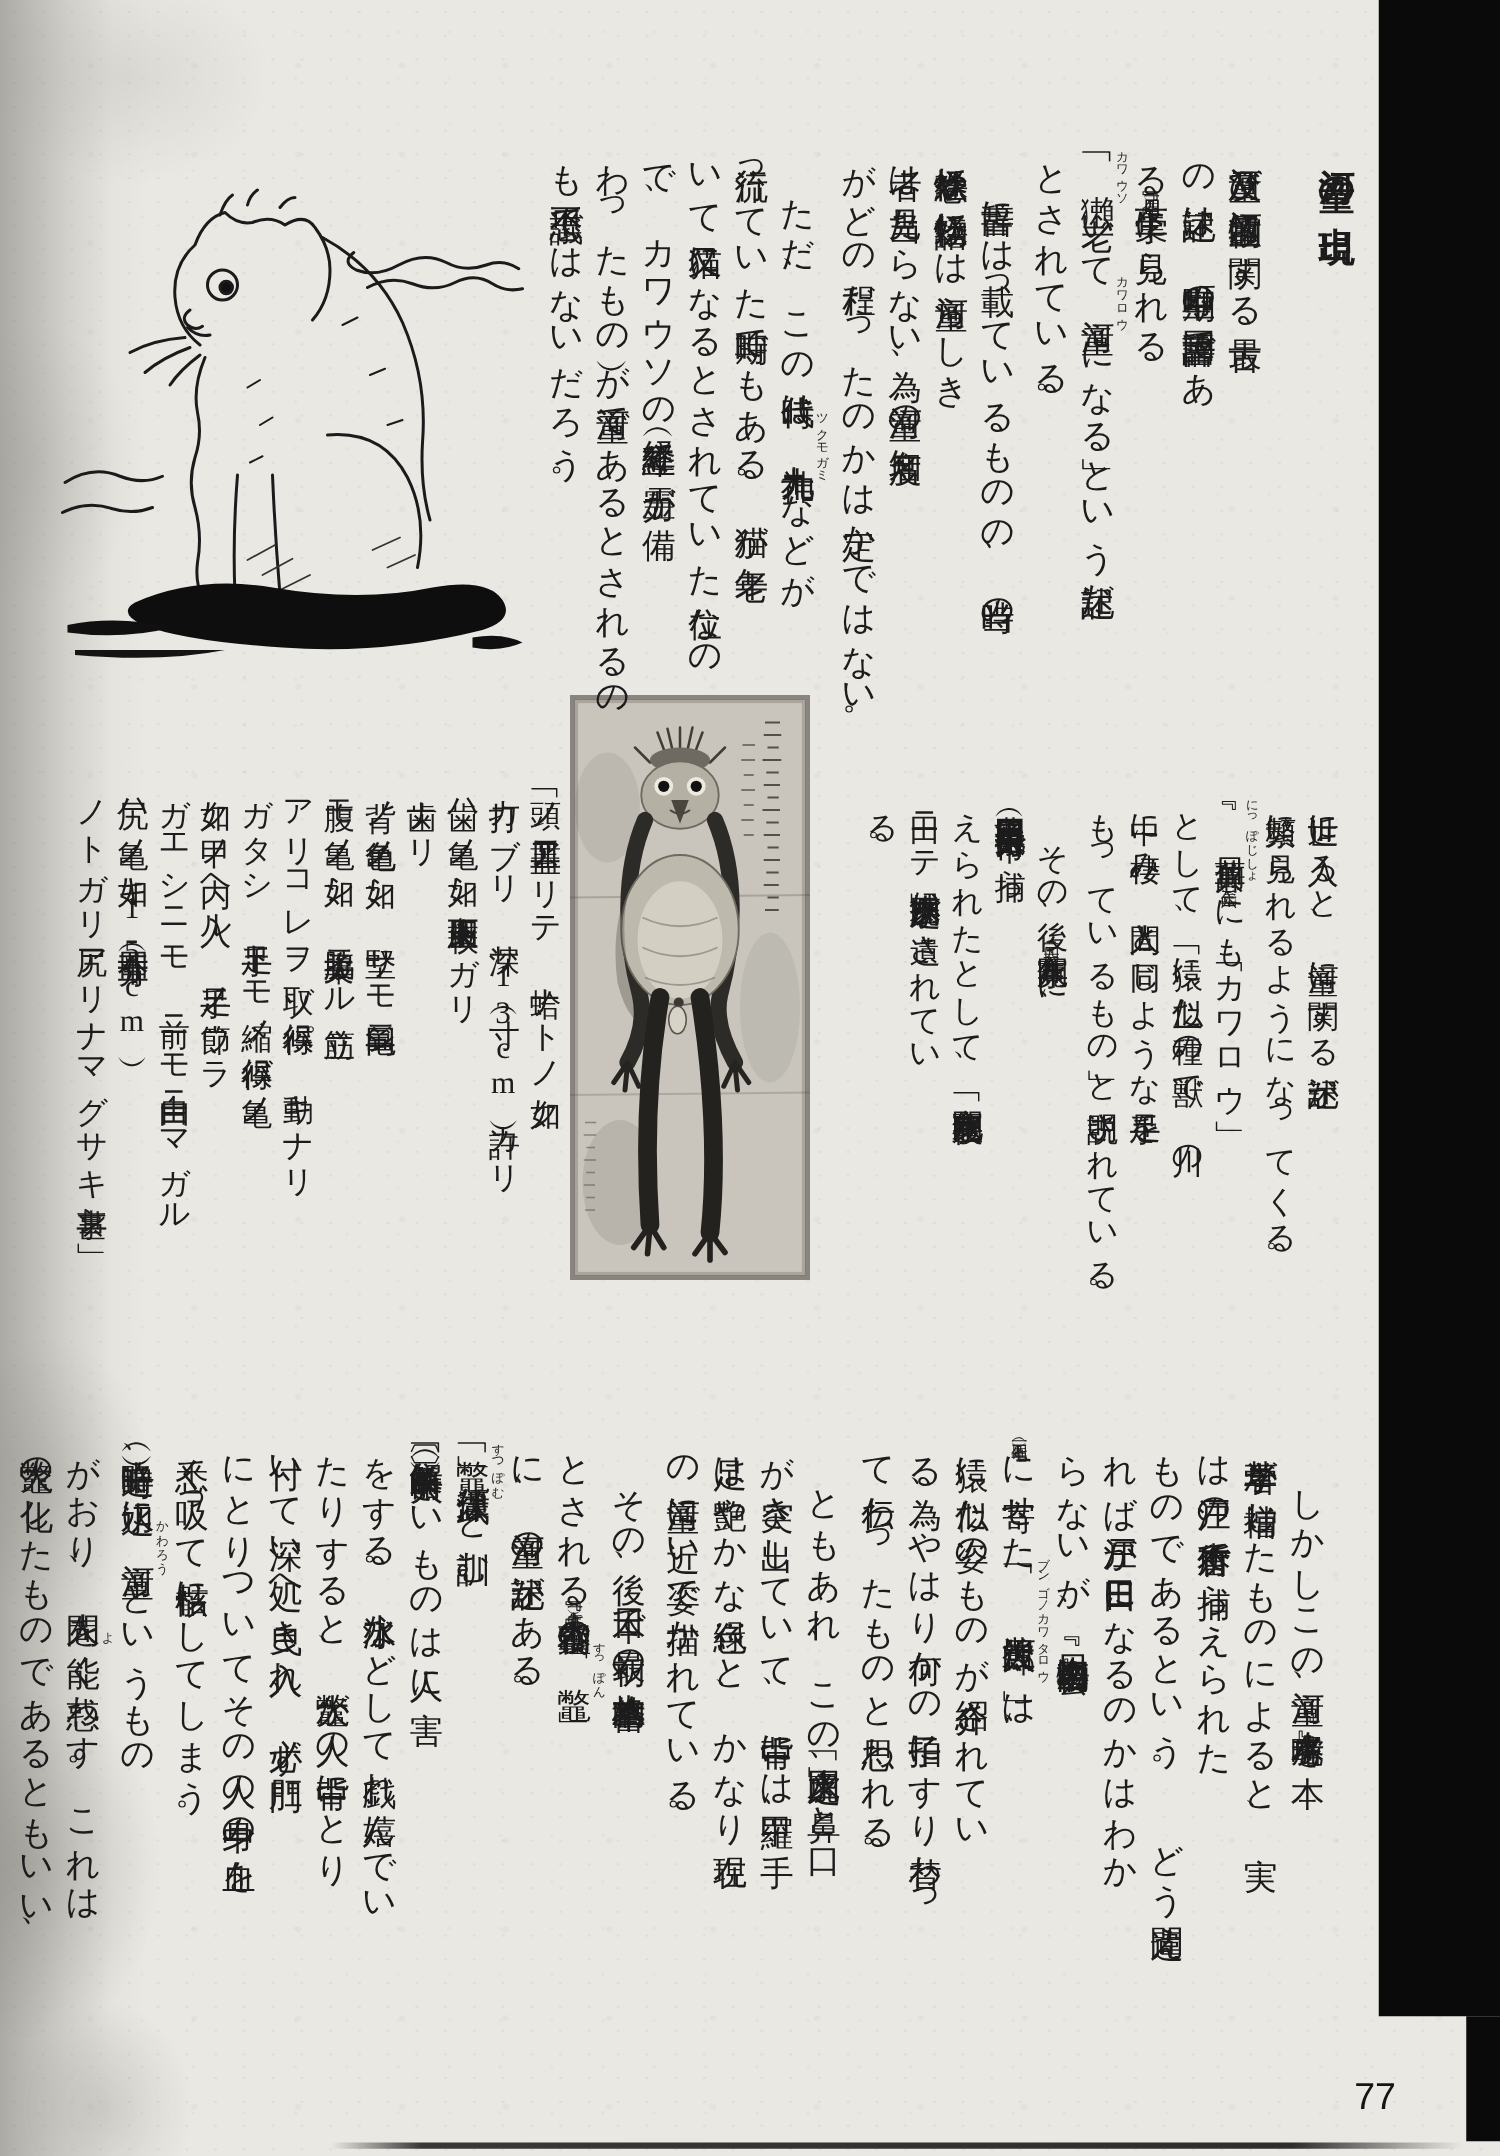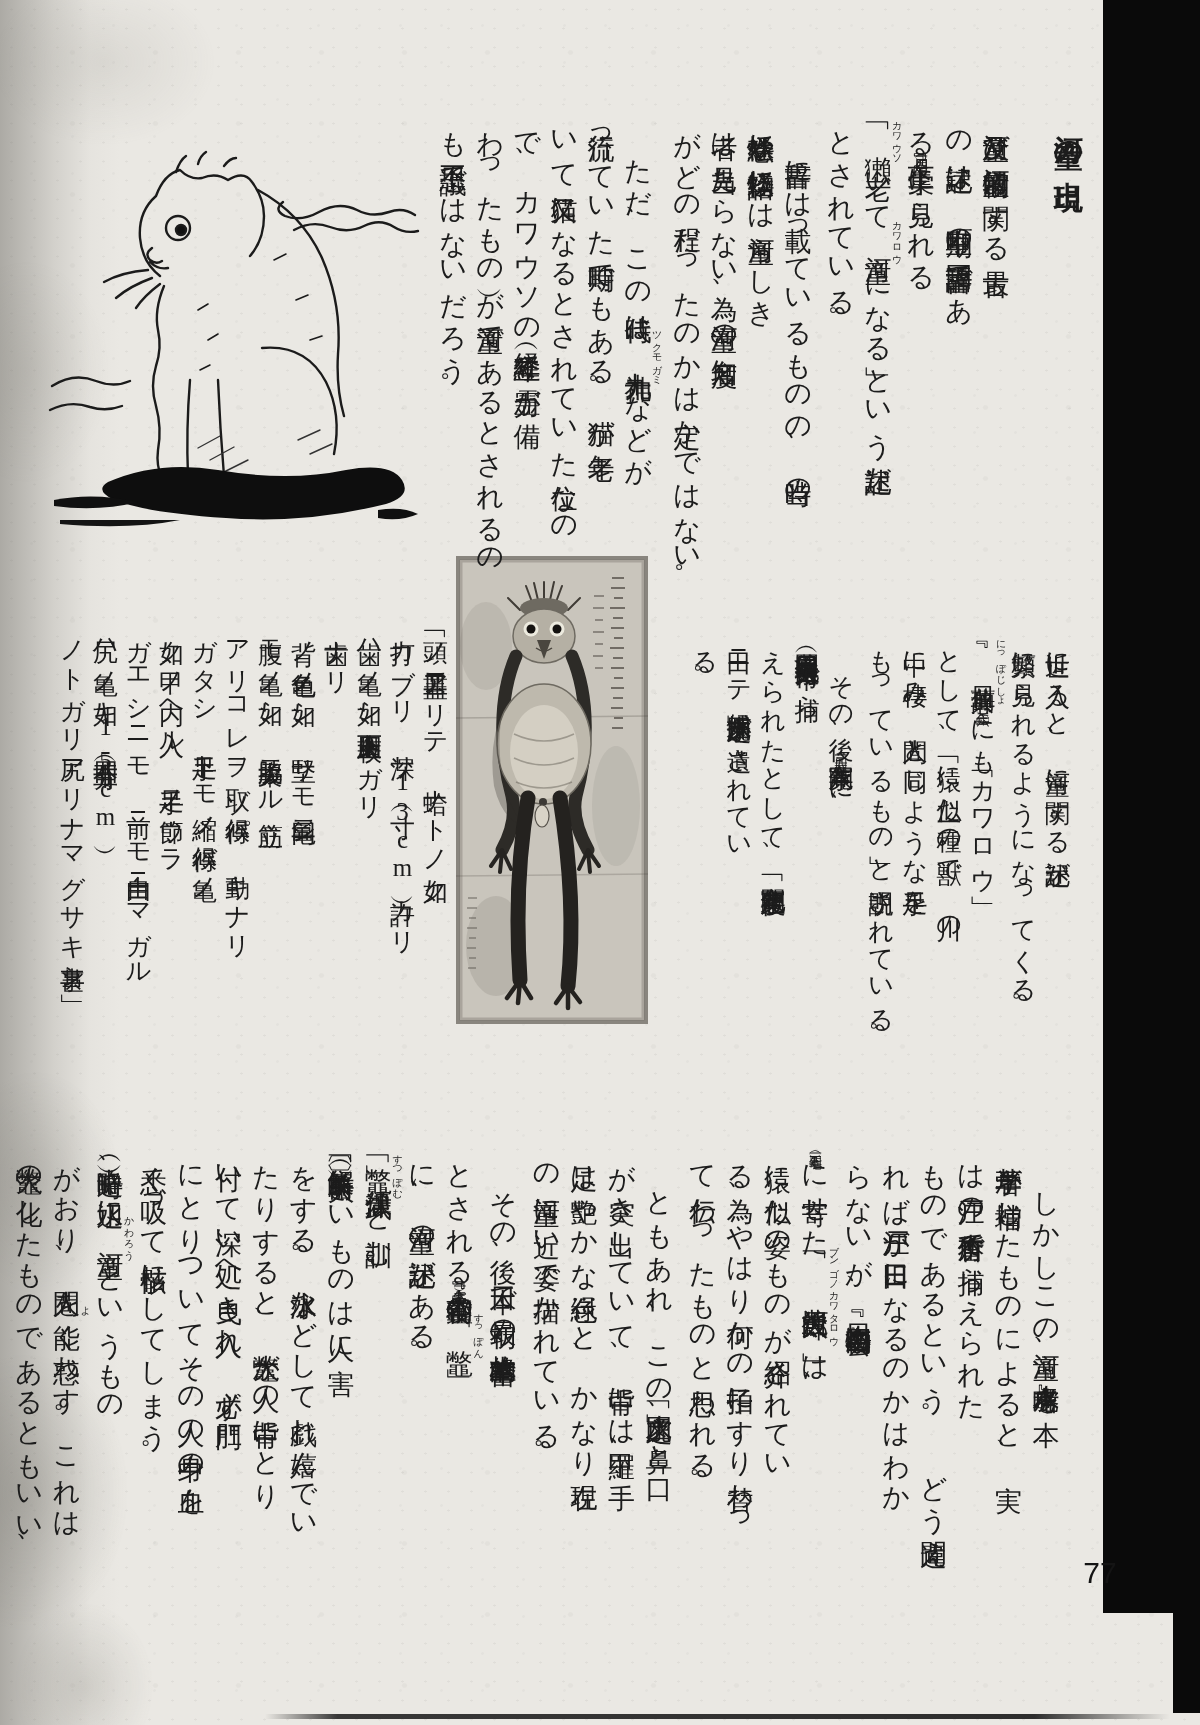--- a/index.html
+++ b/index.html
@@ -58,21 +58,21 @@
   .b1 .vline{ line-height:37px; }
   .vline.hd{ font-weight:bold; font-size:29px; letter-spacing:4px; margin-left:34px; line-height:42px; }
   .b2r{ top:633px; right:126px; height:466px; font-size:25px; }
   .b2r .vline{ line-height:34px; }
   .b2q{ top:622px; right:748px; height:448px; font-size:25px; }
   .b2q .vline{ line-height:33px; }
   .b3{ top:1146px; right:130px; height:510px; font-size:27px; }
   .b3 .vline{ line-height:37.5px; }
 
   .pagenum{
-    position:absolute; left:1078px; top:1556px; width:44px;
+    position:absolute; left:1078px; top:1661px; width:44px;
     font-family:"Liberation Sans","DejaVu Sans",sans-serif;
     font-size:30px; color:#141414; text-align:center;
   }
   svg.cat{ position:absolute; left:48px; top:80px; }
   svg.kappa{ position:absolute; left:456px; top:556px; }
 </style>
 </head>
 <body>
 
 <div class="page">

